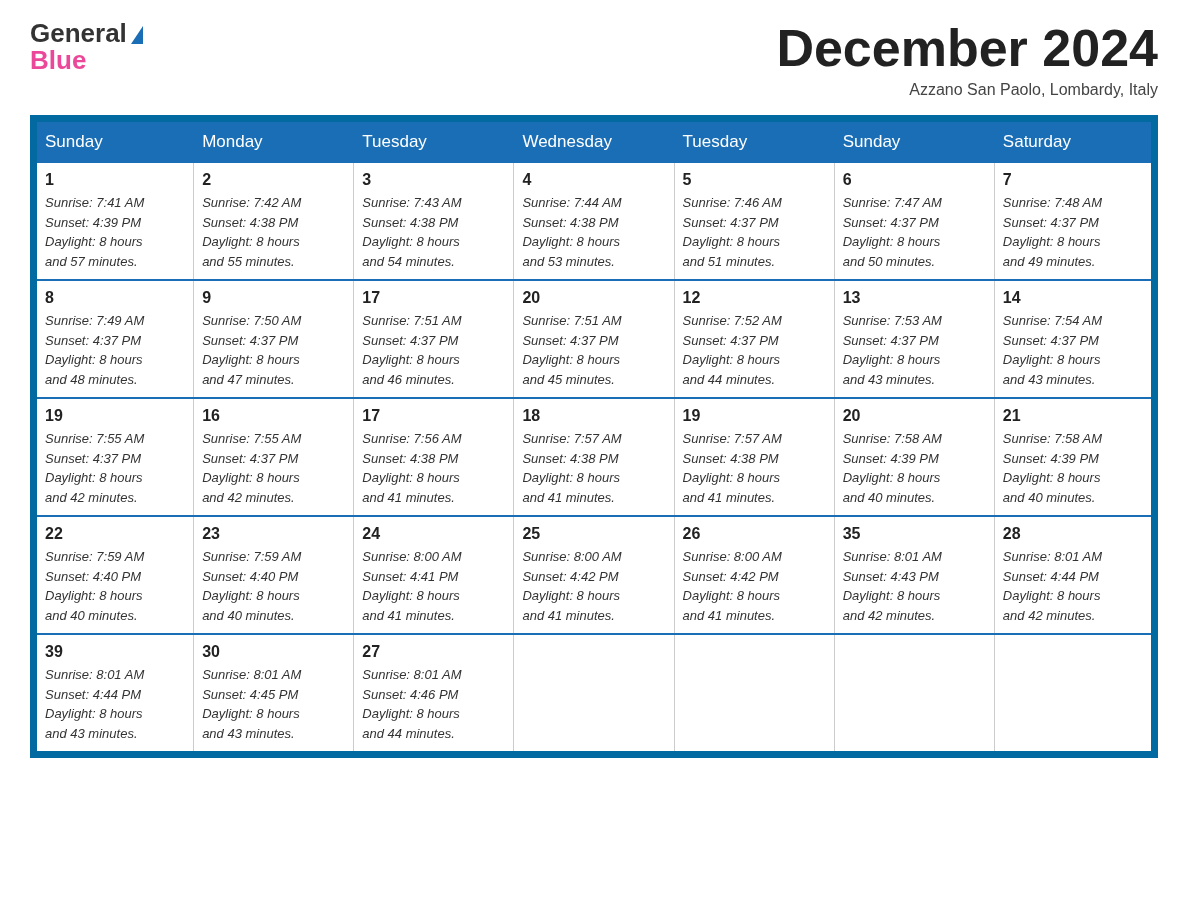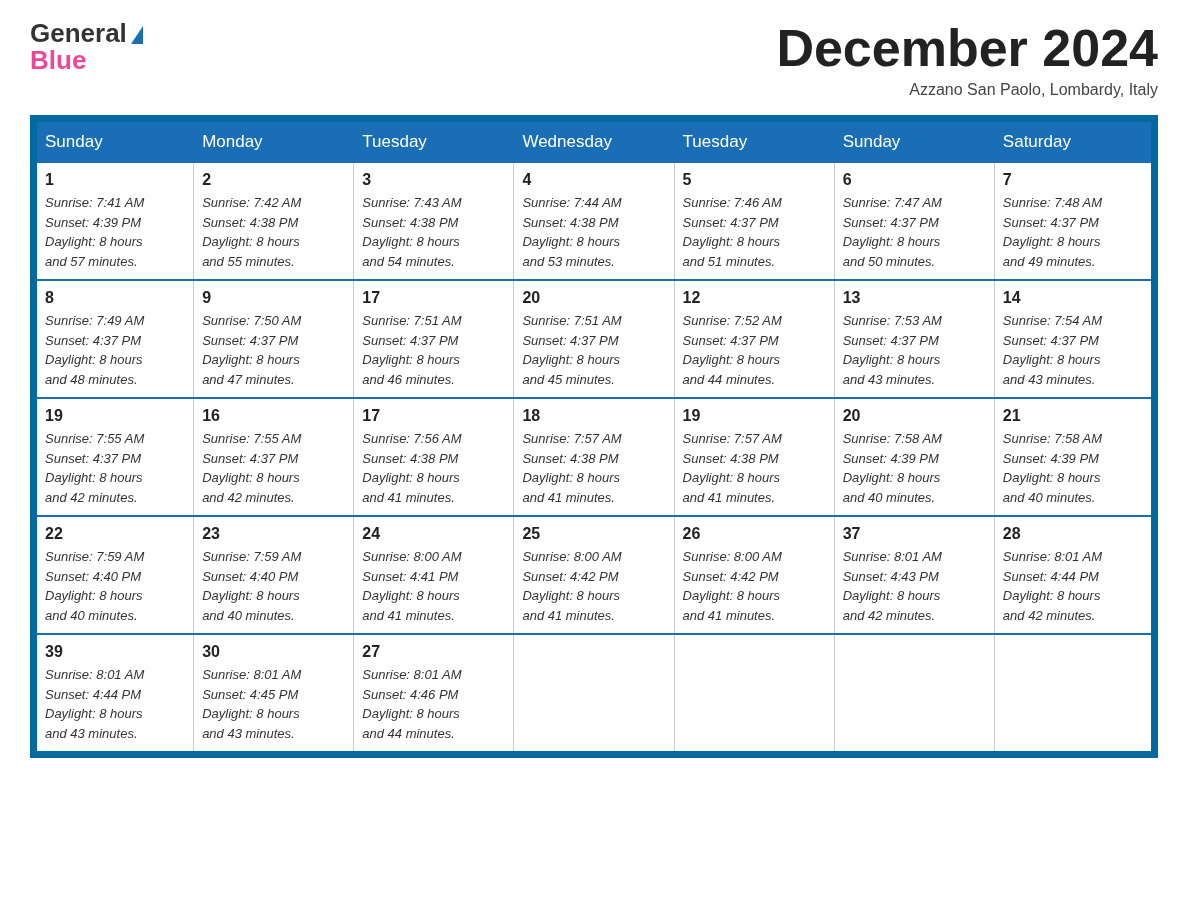--- a/index.html
+++ b/index.html
@@ -235,21 +235,21 @@
         </td>
         <td>
           <span class="day-num">25</span>
           <div class="day-info">Sunrise: 8:00 AM<br>Sunset: 4:42 PM<br>Daylight: 8 hours<br>and 41 minutes.</div>
         </td>
         <td>
           <span class="day-num">26</span>
           <div class="day-info">Sunrise: 8:00 AM<br>Sunset: 4:42 PM<br>Daylight: 8 hours<br>and 41 minutes.</div>
         </td>
         <td>
-          <span class="day-num">37</span>
+          <span class="day-num">35</span>
           <div class="day-info">Sunrise: 8:01 AM<br>Sunset: 4:43 PM<br>Daylight: 8 hours<br>and 42 minutes.</div>
         </td>
         <td>
           <span class="day-num">28</span>
           <div class="day-info">Sunrise: 8:01 AM<br>Sunset: 4:44 PM<br>Daylight: 8 hours<br>and 42 minutes.</div>
         </td>
       </tr>
       <tr class="row-border">
         <td>
           <span class="day-num">39</span>

